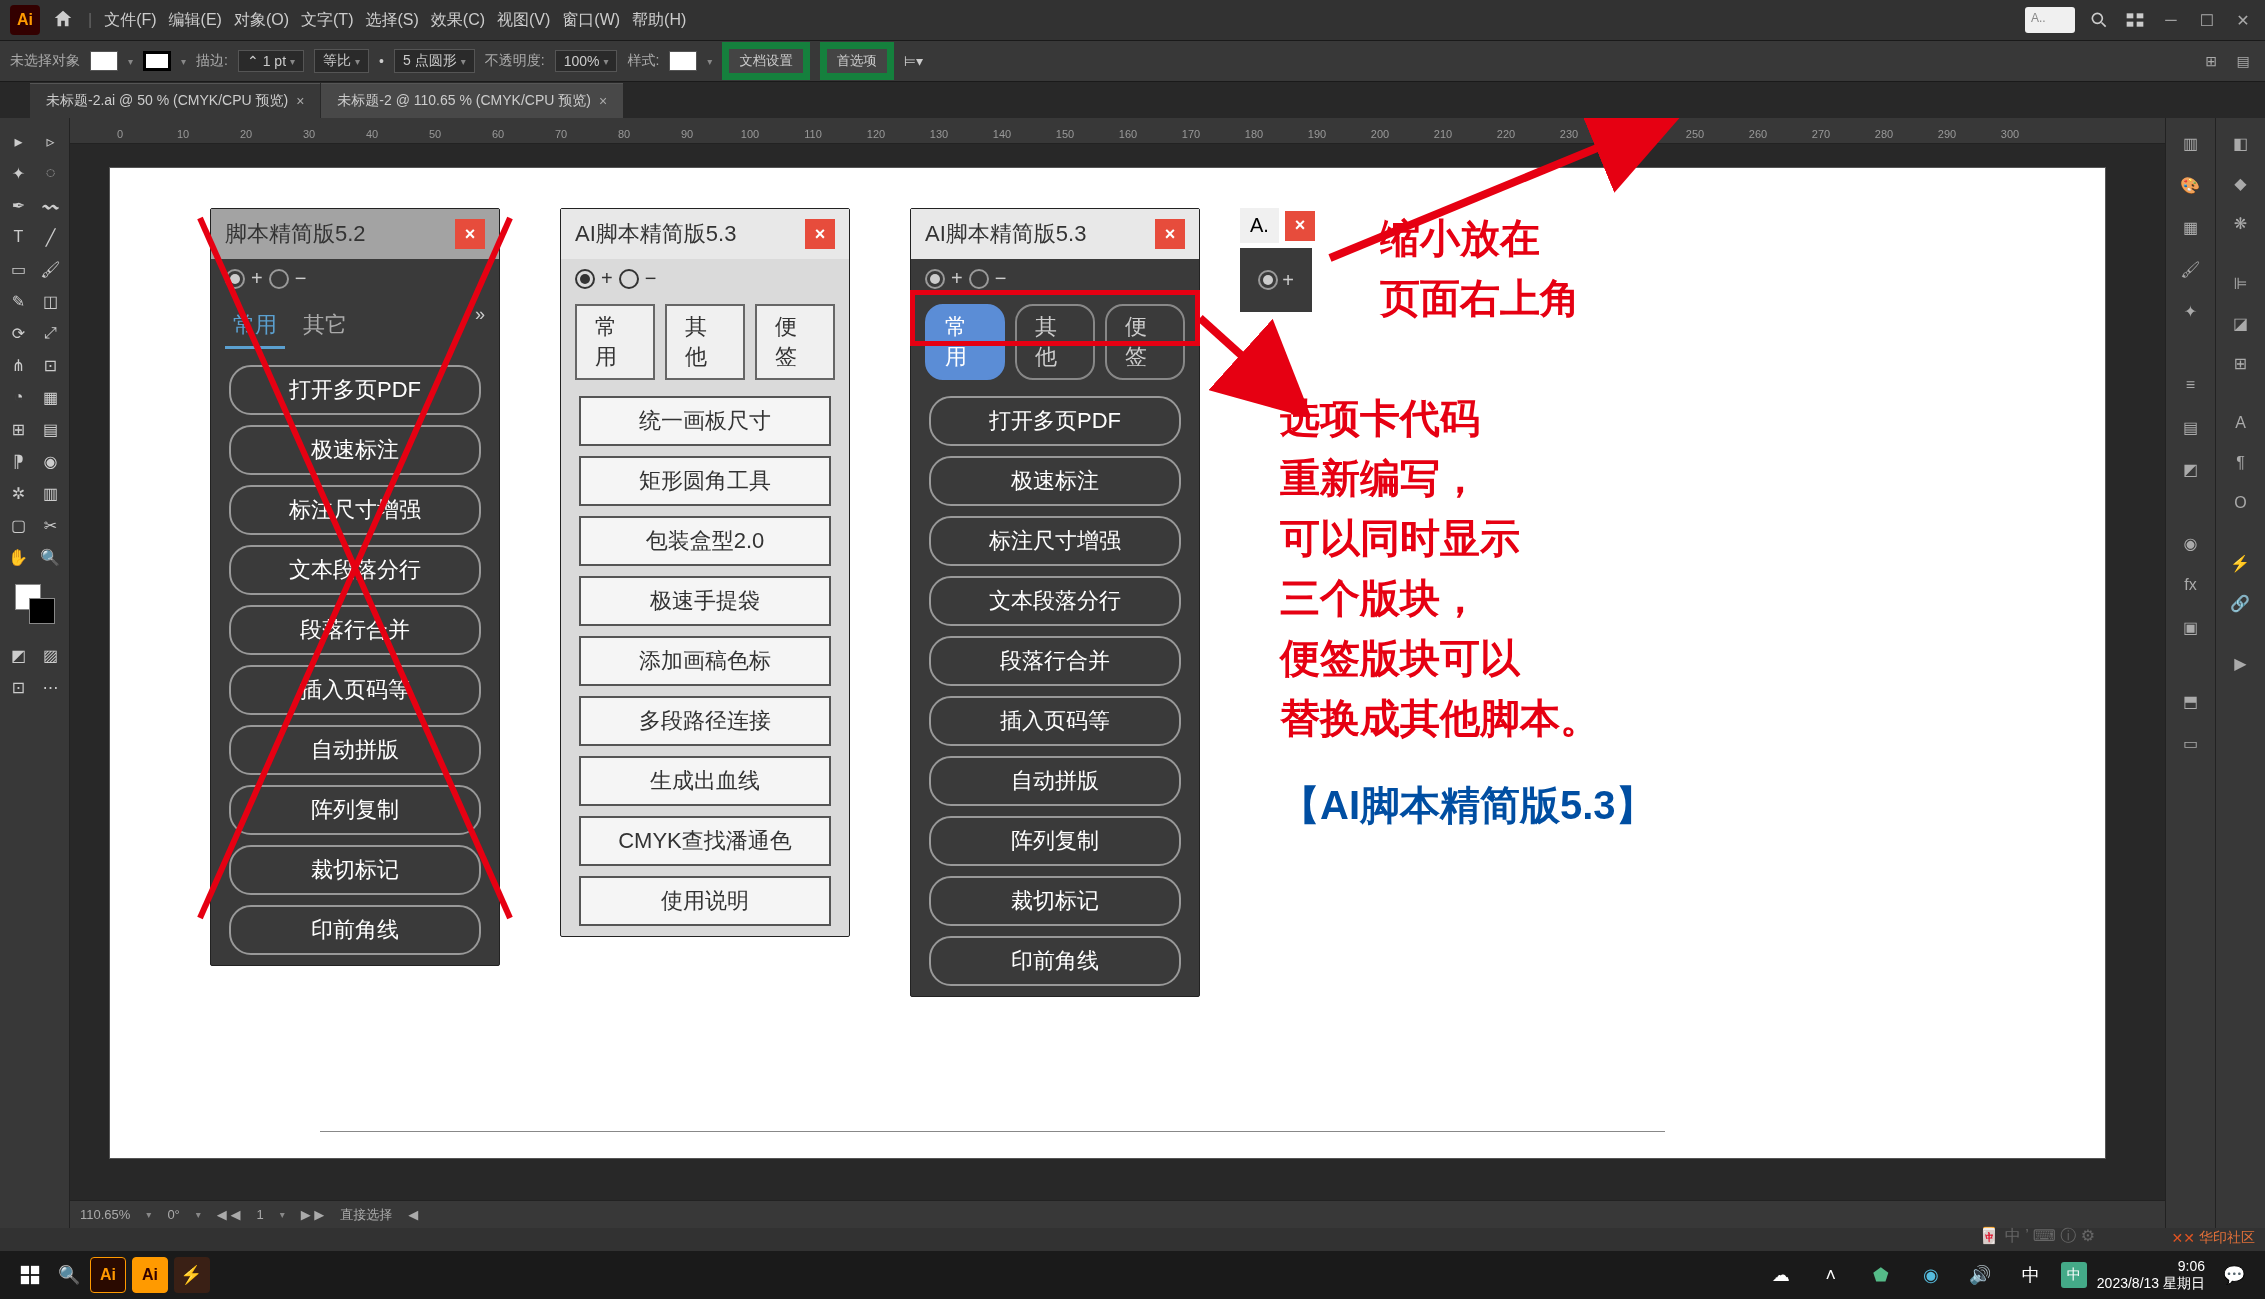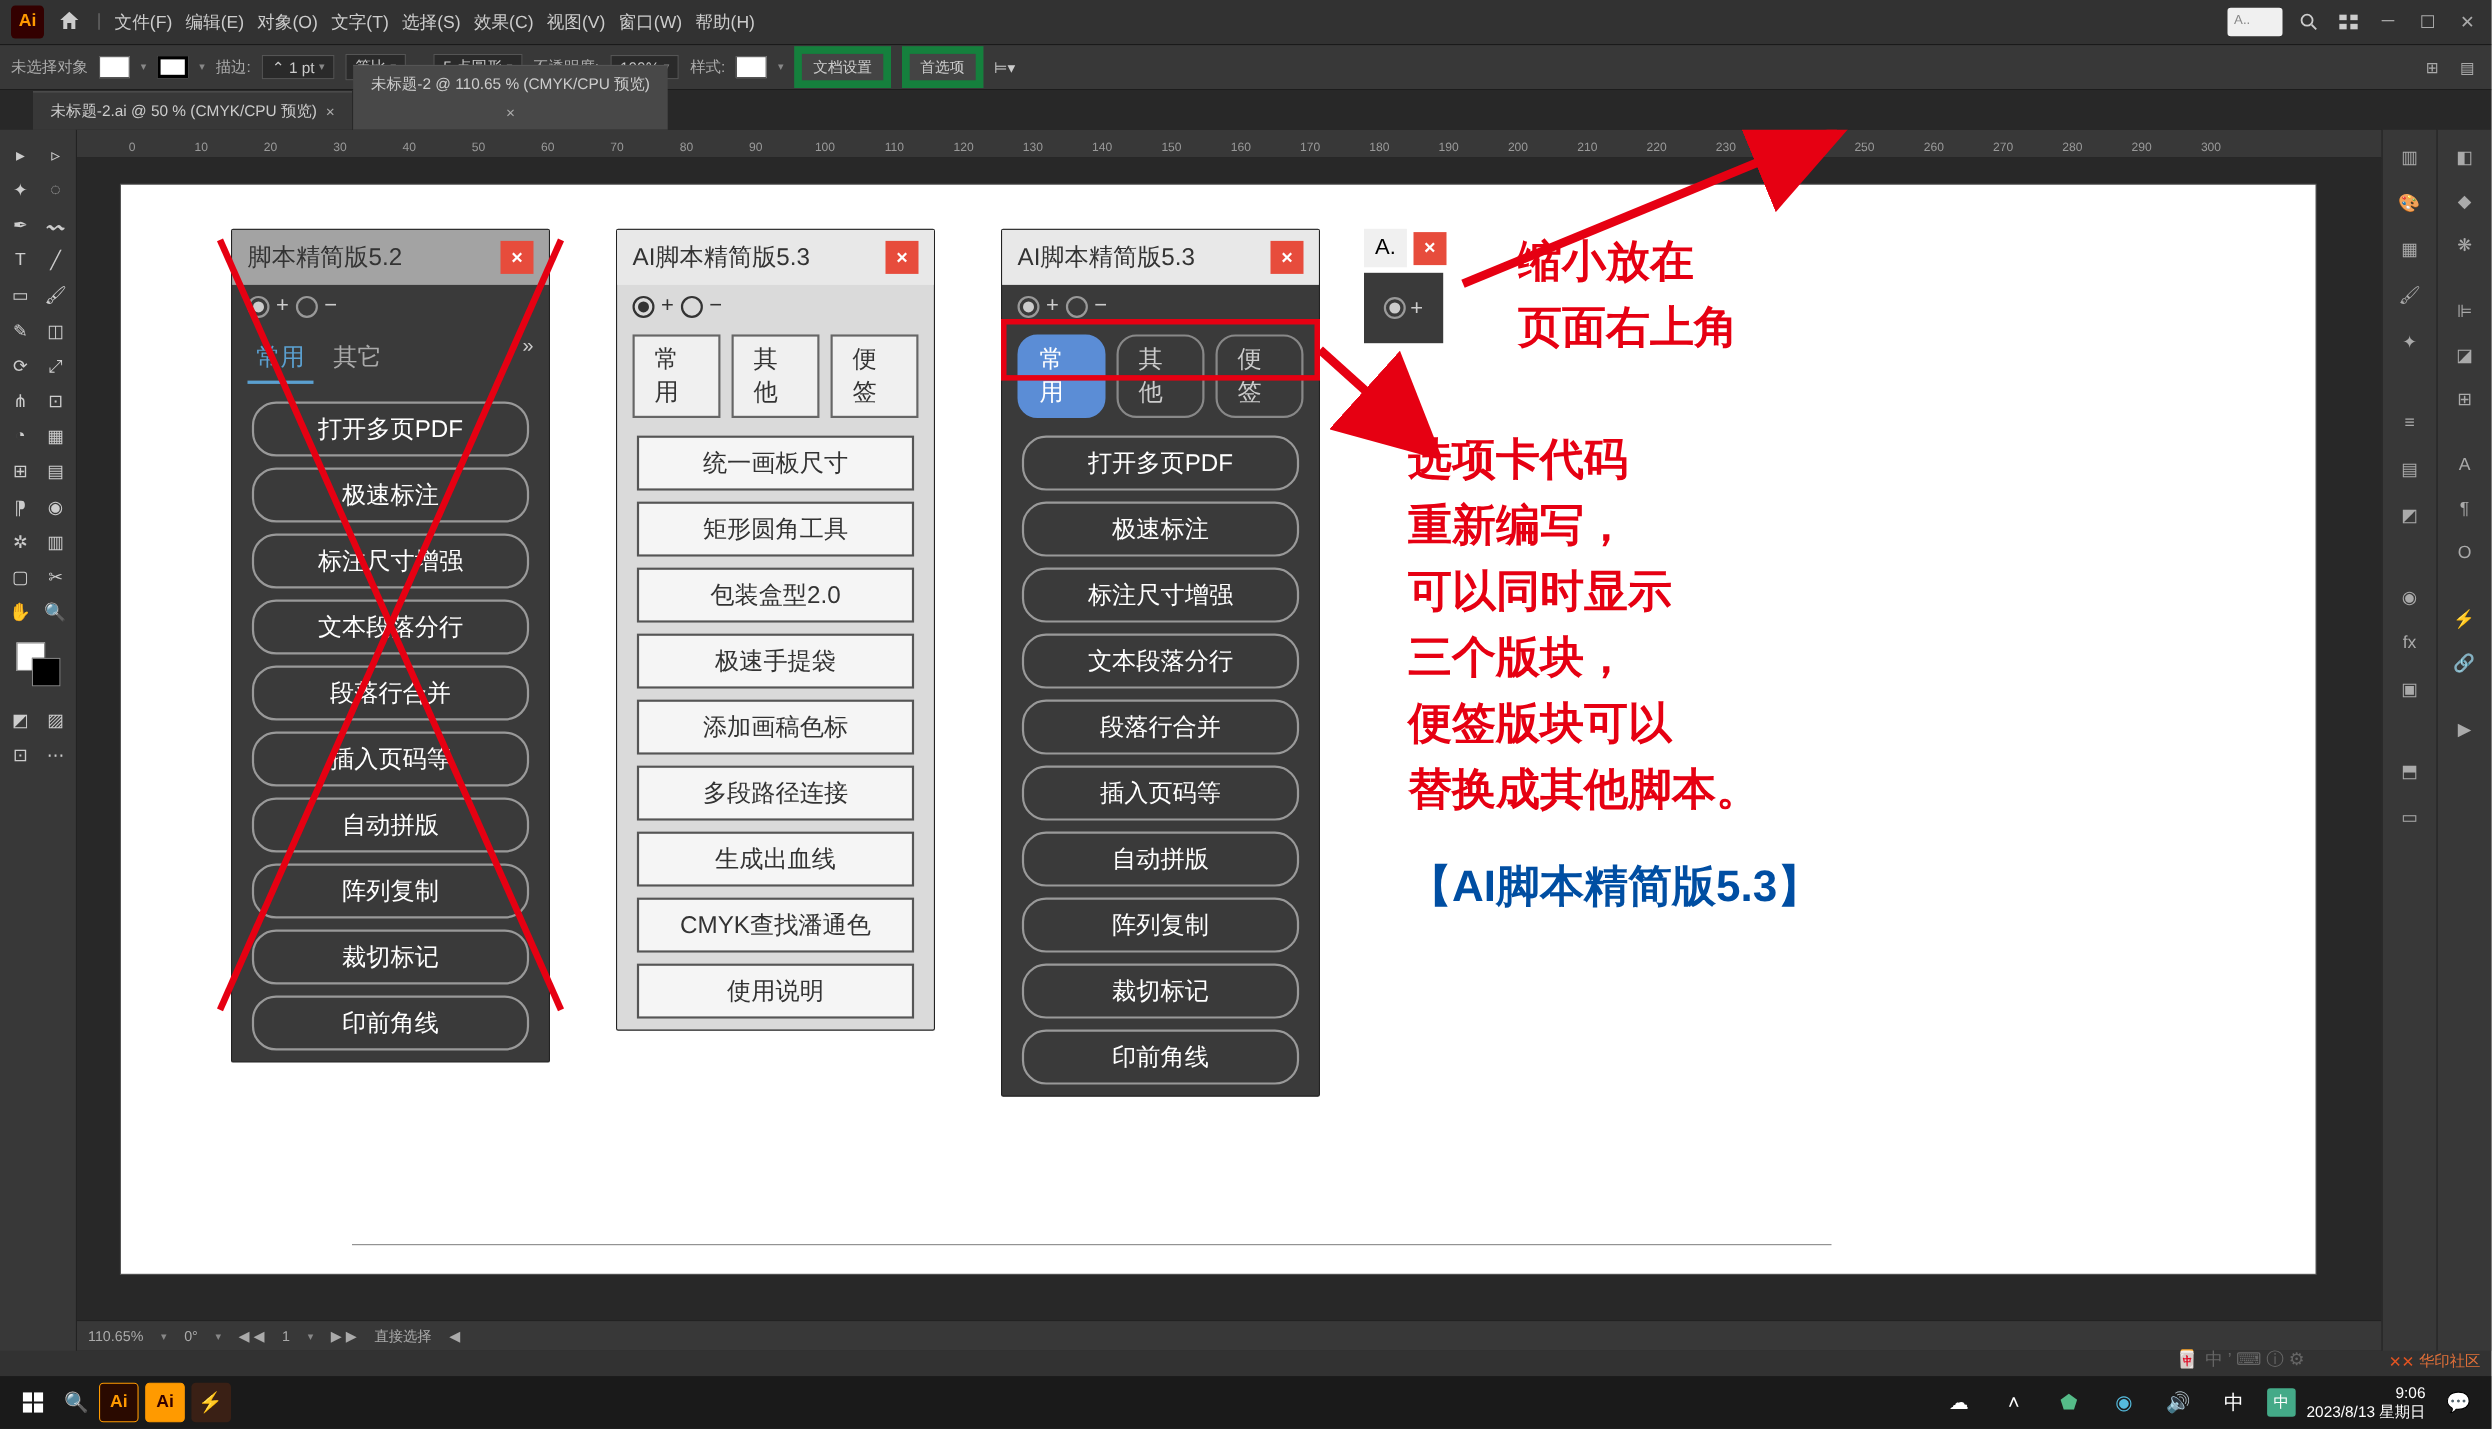--- a/index.html
+++ b/index.html
@@ -18,21 +18,21 @@
 .controlbar { height: 42px; background: #383838; border-top: 1px solid #1a1a1a; border-bottom: 1px solid #1a1a1a; display: flex; align-items: center; padding: 0 10px; color: #ccc; font-size: 14px; gap: 10px; }
 .ctrl-label { color: #aaa; }
 .ctrl-swatch { width: 28px; height: 20px; background: #fff; border: 1px solid #555; }
 .ctrl-dropdown { background: #2a2a2a; border: 1px solid #555; padding: 2px 8px; color: #ccc; display: flex; align-items: center; gap: 4px; }
 .ctrl-btn { background: #444; border: 7px solid #15803d; padding: 3px 10px; color: #ccc; }
 .chev { font-size: 10px; color: #888; }
 
 
 .tabbar { height: 36px; background: #282828; display: flex; align-items: flex-end; padding-left: 30px; }
 .doc-tab { background: #383838; color: #ccc; padding: 8px 16px; font-size: 14px; border-top: 1px solid #555; margin-right: 1px; display: flex; align-items: center; gap: 8px; }
-.doc-tab.active { background: #484848; flex-direction: column; }
+.doc-tab.active { background: #484848; }
 .tab-close { color: #aaa; font-size: 14px; }
 
 
 .workspace { display: flex; height: 1110px; }
 .toolbar-left { width: 70px; background: #383838; display: flex; flex-direction: column; align-items: center; padding-top: 8px; gap: 2px; border-right: 1px solid #222; }
 .tool-row { display: flex; gap: 2px; }
 .tool { width: 30px; height: 30px; display: flex; align-items: center; justify-content: center; color: #ccc; font-size: 16px; }
 .color-swatches { margin-top: 10px; position: relative; width: 40px; height: 40px; }
 .swatch-fill { width: 26px; height: 26px; background: #fff; border: 1px solid #888; position: absolute; top: 0; left: 0; }
 .swatch-stroke { width: 26px; height: 26px; background: #000; border: 1px solid #888; position: absolute; bottom: 0; right: 0; }

